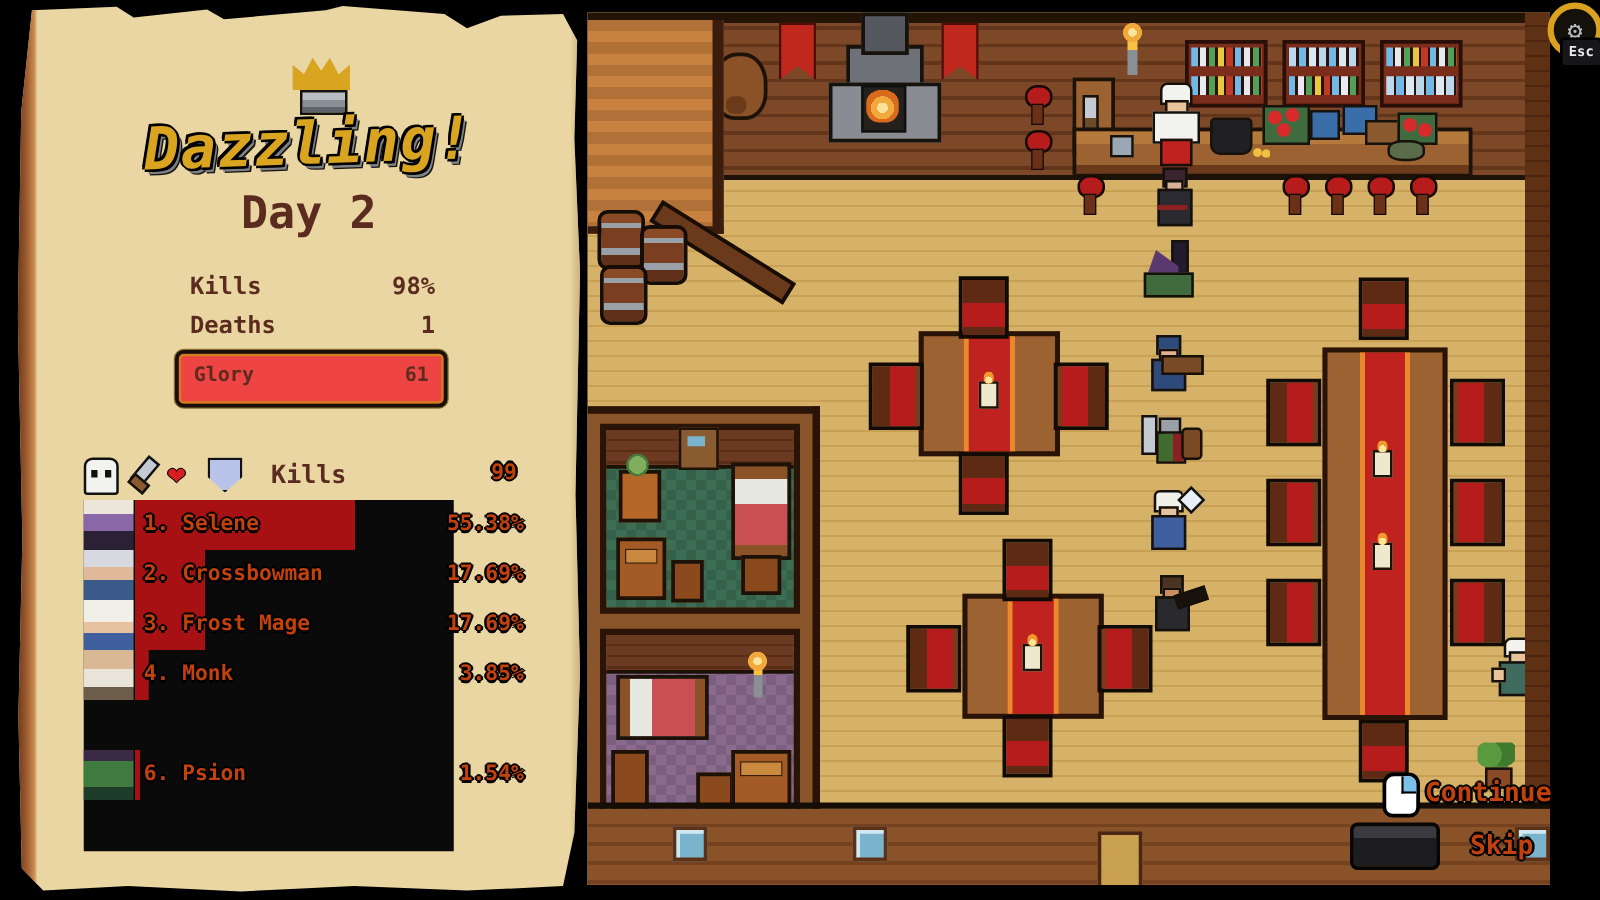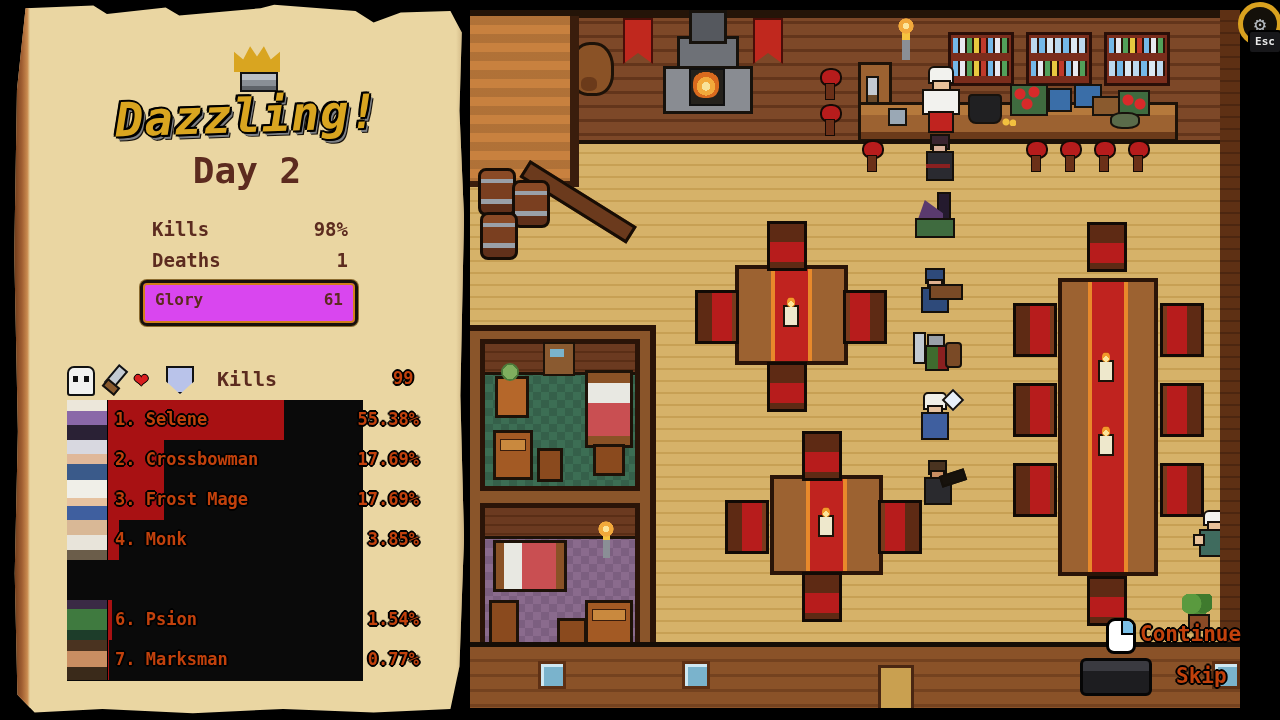--- a/index.html
+++ b/index.html
@@ -22,21 +22,21 @@
     background:linear-gradient(180deg,#b9bec4 0 40%,#898f96 40% 75%,#5e6369 75%);}
   #logo{left:20px;top:84px;width:430px;text-align:center;font-size:47px;font-style:italic;
     font-weight:bold;letter-spacing:1px;color:#d9a520;transform:rotate(-2deg);
     text-shadow:2px 0 #000,-2px 0 #000,0 2px #000,0 -2px #000,2px 2px #000,-2px -2px #000,
       3px 4px 0 #7d8085,4px 5px 0 #17120c;}
   #day{left:20px;top:146px;width:430px;text-align:center;font-size:36px;}
   
   .stat-row{left:132px;width:208px;height:26px;font-size:19px;}
   .stat-label{left:8px;top:0;}
   .stat-value{right:4px;top:0;text-align:right;}
-  #glory{left:128px;top:276px;width:212px;height:40px;background:#d946ef;border:3px solid #17100a;
+  #glory{left:128px;top:276px;width:212px;height:40px;background:#ef4444;border:3px solid #17100a;
     border-radius:7px;box-shadow:inset 0 0 0 2px #d07f1a,0 0 0 1px #8a6a2e;}
   #glory .stat-label{top:7px;left:12px;}
   #glory .stat-value{top:7px;right:12px;}
   
   .hicon{top:362px;width:24px;height:26px;}
   #icon-skull{left:55px;background:#f2f2f0;border:2px solid #111;border-radius:7px 7px 3px 3px;}
   #icon-skull::before,#icon-skull::after{content:"";position:absolute;top:8px;width:5px;height:6px;background:#111;}
   #icon-skull::before{left:4px;} #icon-skull::after{right:4px;}
   #icon-sword{left:88px;width:26px;height:26px;}
   #icon-sword::before{content:"";position:absolute;left:10px;top:-1px;width:8px;height:20px;background:#c3cad2;
@@ -229,28 +229,20 @@
       <div class="lb-val a outline-w">3.85%</div>
     </div>
     <div class="lb-row a" style="top:200px">
       <div class="bar-track a">
           <div class="bar" style="width: 1.54%;"></div>
         </div>
       <div class="portrait p6 a"></div>
       <div class="lb-name a outline-w"><span>6.</span> <span>Psion</span></div>
       <div class="lb-val a outline-w">1.54%</div>
     </div>
-    <div class="lb-row a" style="top:240px">
-      <div class="bar-track a">
-          <div class="bar" style="width: 0.77%;"></div>
-        </div>
-      <div class="portrait p7 a"></div>
-      <div class="lb-name a outline-w"><span>7.</span> <span>Marksman</span></div>
-      <div class="lb-val a outline-w">0.77%</div>
-    </div>
   </div>
 </div>
 
 <div id="scene" class="a">
   <div id="wall-top" class="a"></div>
 
   <div id="fp-mid" class="a"></div>
   <div id="fp-chimney" class="a"></div>
   <div id="fp-base" class="a"></div>
   <div id="fp-hearth" class="a"></div>

